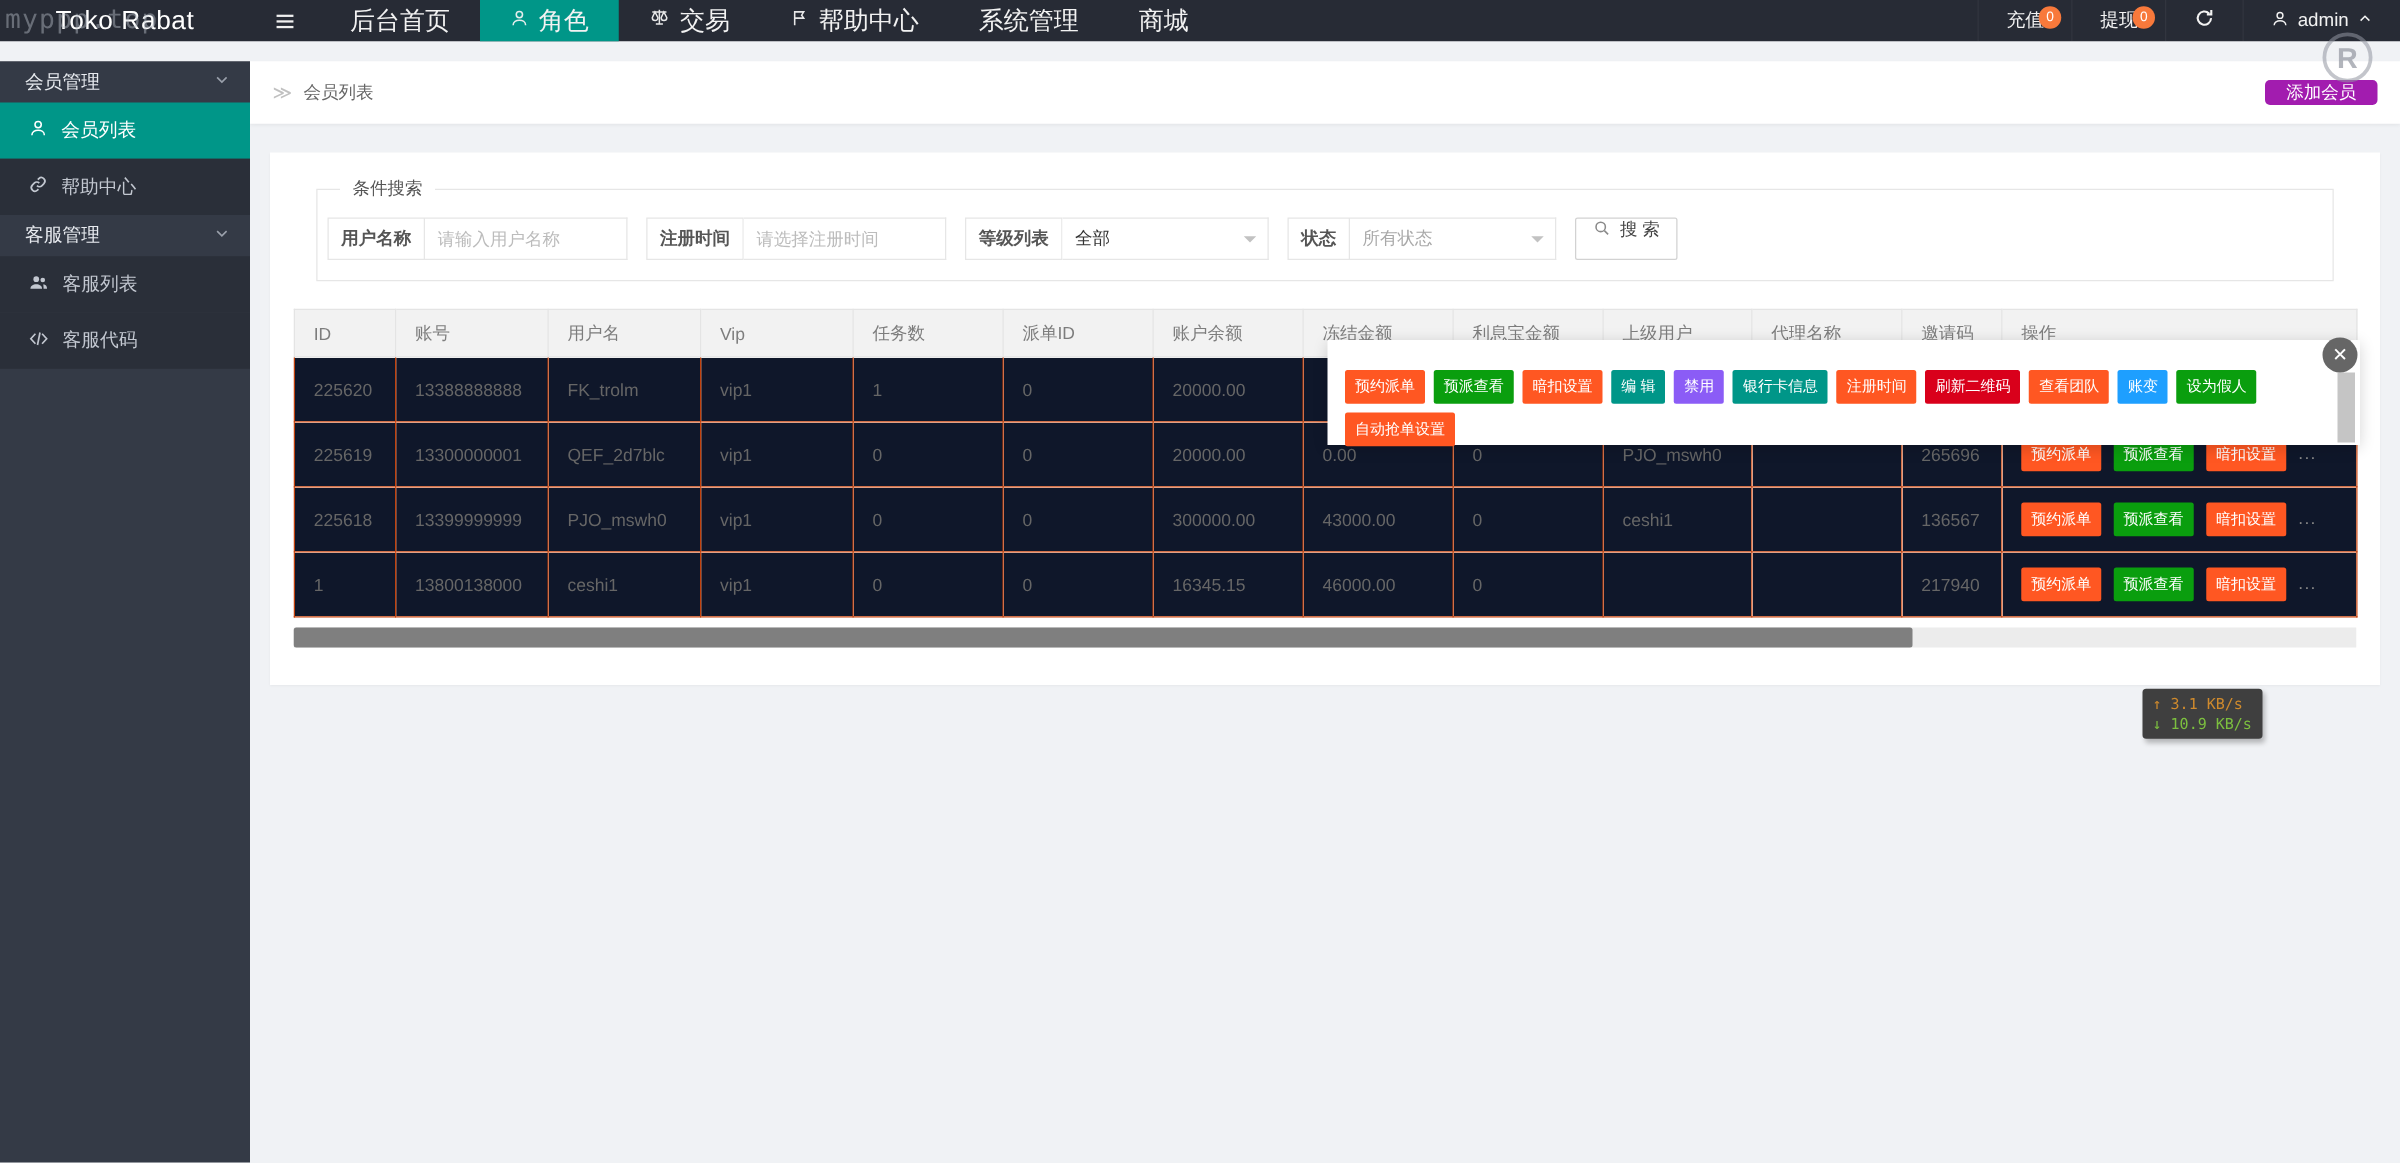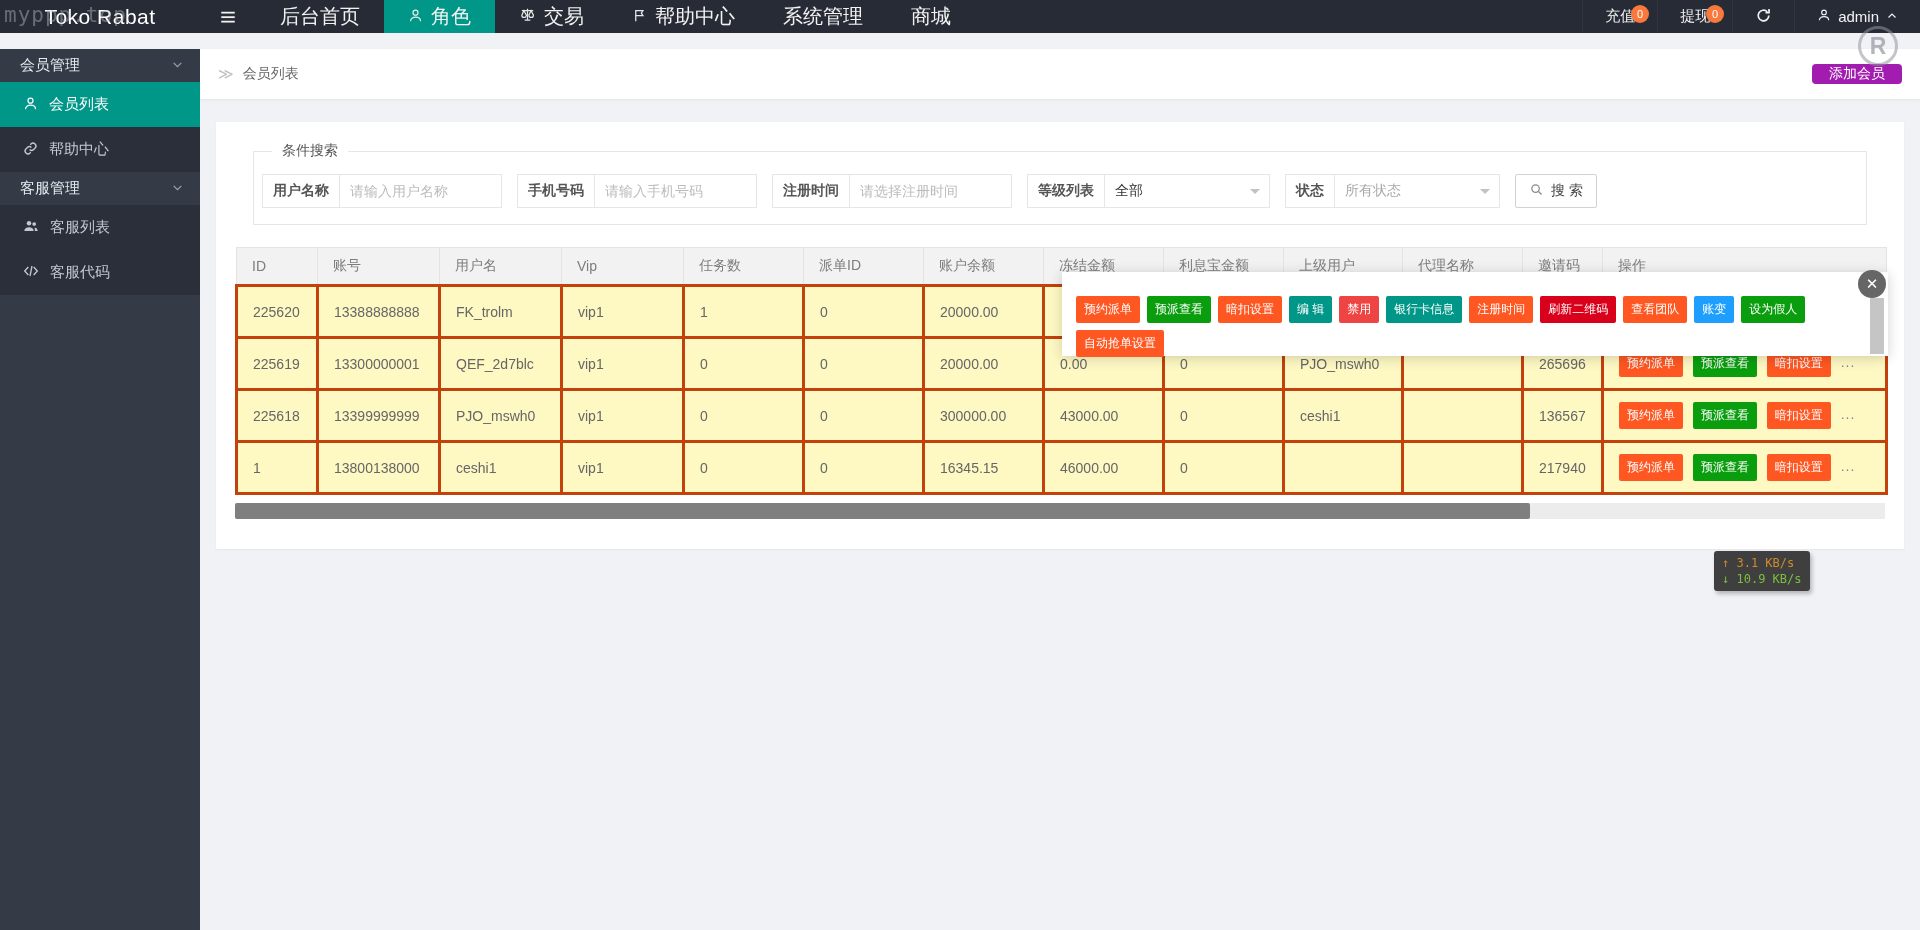--- a/index.html
+++ b/index.html
@@ -53,28 +53,28 @@
   .flabel { border:1px solid #e6e6e6; display:flex; align-items:center; padding:0 10px;
     font-size:14px; color:#555; background:#fff; white-space:nowrap;font-weight:bold; }
   .finput { border:1px solid #e6e6e6; border-left:none; width:162px; padding:0 10px;
     font-size:14px; color:#333; outline:none; }
   .finput::placeholder { color:#bcbcbc; }
   .fselect { border:1px solid #e6e6e6; border-left:none; width:165px; display:flex; align-items:center;
     padding:0 26px 0 10px; font-size:14px; color:#333; position:relative; cursor:pointer; background:#fff; }
   .fselect.placeholder { color:#a9a9a9; }
   .fselect .caret { position:absolute; right:9px; top:14px; width:0; height:0;
     border:5px solid transparent; border-top-color:#c2c2c2; }
-  .search-btn { height:34px; border:1px solid #d2d2d2; background:#fff; display:flex; align-items:center;
+  .search-btn { height:34px; border:1px solid #d2d2d2; background:#fff; display:flex; 
     gap:7px; padding:0 13px; font-size:14px; color:#444; border-radius:2px; cursor:pointer; }
 
   
   table.grid { border-collapse:collapse; table-layout:fixed; width:1650px; font-size:14px; color:#666; }
   table.grid th { background:#f2f2f2; font-weight:normal; color:#7d7d7d; height:38px; text-align:left;
     padding:0 5px 0 15px; border:1px solid #e4e4e4; }
-  table.grid td { height:52px; padding:0 5px 0 15px; border:3px solid #c2410c; background:#fef9c3;
+  table.grid td { height:52px; padding:0 5px 0 15px; border:1px solid #c2410c; background:#0f172a;
     overflow:hidden; white-space:nowrap; }
   .act-btn { display:inline-block; color:#fff; font-size:12px; padding:5px 8px; border-radius:2px;
     margin-right:6px; cursor:pointer; white-space:nowrap; }
   .more { color:#888; letter-spacing:1px; }
 
   .hscroll { height:16px; background:#ececec; margin-top:8px; width:1650px; position:relative; cursor:pointer; }
   .hscroll .thumb { position:absolute; left:0; top:0; height:16px; width:78.5%; background:#7f7f7f; border-radius:2px; }
 
   
   .popup { position:absolute; left:1062px; top:272px; width:826px; height:84px; background:#fff;
@@ -229,24 +229,20 @@
 
   <div class="content">
     <div class="card">
 
       <fieldset class="search-field">
         <legend>条件搜索</legend>
         <div class="form-row">
           <div class="fgroup">
             <span class="flabel">用户名称</span>
             <input class="finput" placeholder="请输入用户名称" style="">
-          </div>
-          <div class="fgroup">
-            <span class="flabel">手机号码</span>
-            <input class="finput" placeholder="请输入手机号码" style="">
           </div>
           <div class="fgroup">
             <span class="flabel">注册时间</span>
             <input class="finput" placeholder="请选择注册时间" style="">
           </div>
           <div class="fgroup">
             <span class="flabel">等级列表</span>
             <div class="fselect">
               <span>全部</span>
               <span class="caret"></span>
@@ -390,21 +386,21 @@
 </div>
 
 <div class="popup">
   <div class="popup-close">✕</div>
   <div class="popup-vscroll"></div>
   <div class="popup-body">
     <span class="act-btn" style="background: rgb(255, 87, 34);">预约派单</span>
     <span class="act-btn" style="background: rgb(10, 158, 14);">预派查看</span>
     <span class="act-btn" style="background: rgb(255, 87, 34);">暗扣设置</span>
     <span class="act-btn" style="background: rgb(0, 150, 136);">编 辑</span>
-    <span class="act-btn" style="background: #ef4444;">禁用</span>
+    <span class="act-btn" style="background: #8b5cf6;">禁用</span>
     <span class="act-btn" style="background: rgb(0, 150, 136);">银行卡信息</span>
     <span class="act-btn" style="background: rgb(255, 87, 34);">注册时间</span>
     <span class="act-btn" style="background: rgb(217, 0, 27);">刷新二维码</span>
     <span class="act-btn" style="background: rgb(255, 87, 34);">查看团队</span>
     <span class="act-btn" style="background: rgb(30, 159, 255);">账变</span>
     <span class="act-btn" style="background: rgb(10, 158, 14);">设为假人</span>
     <span class="act-btn" style="background: rgb(255, 87, 34);">自动抢单设置</span>
   </div>
 </div>
 

